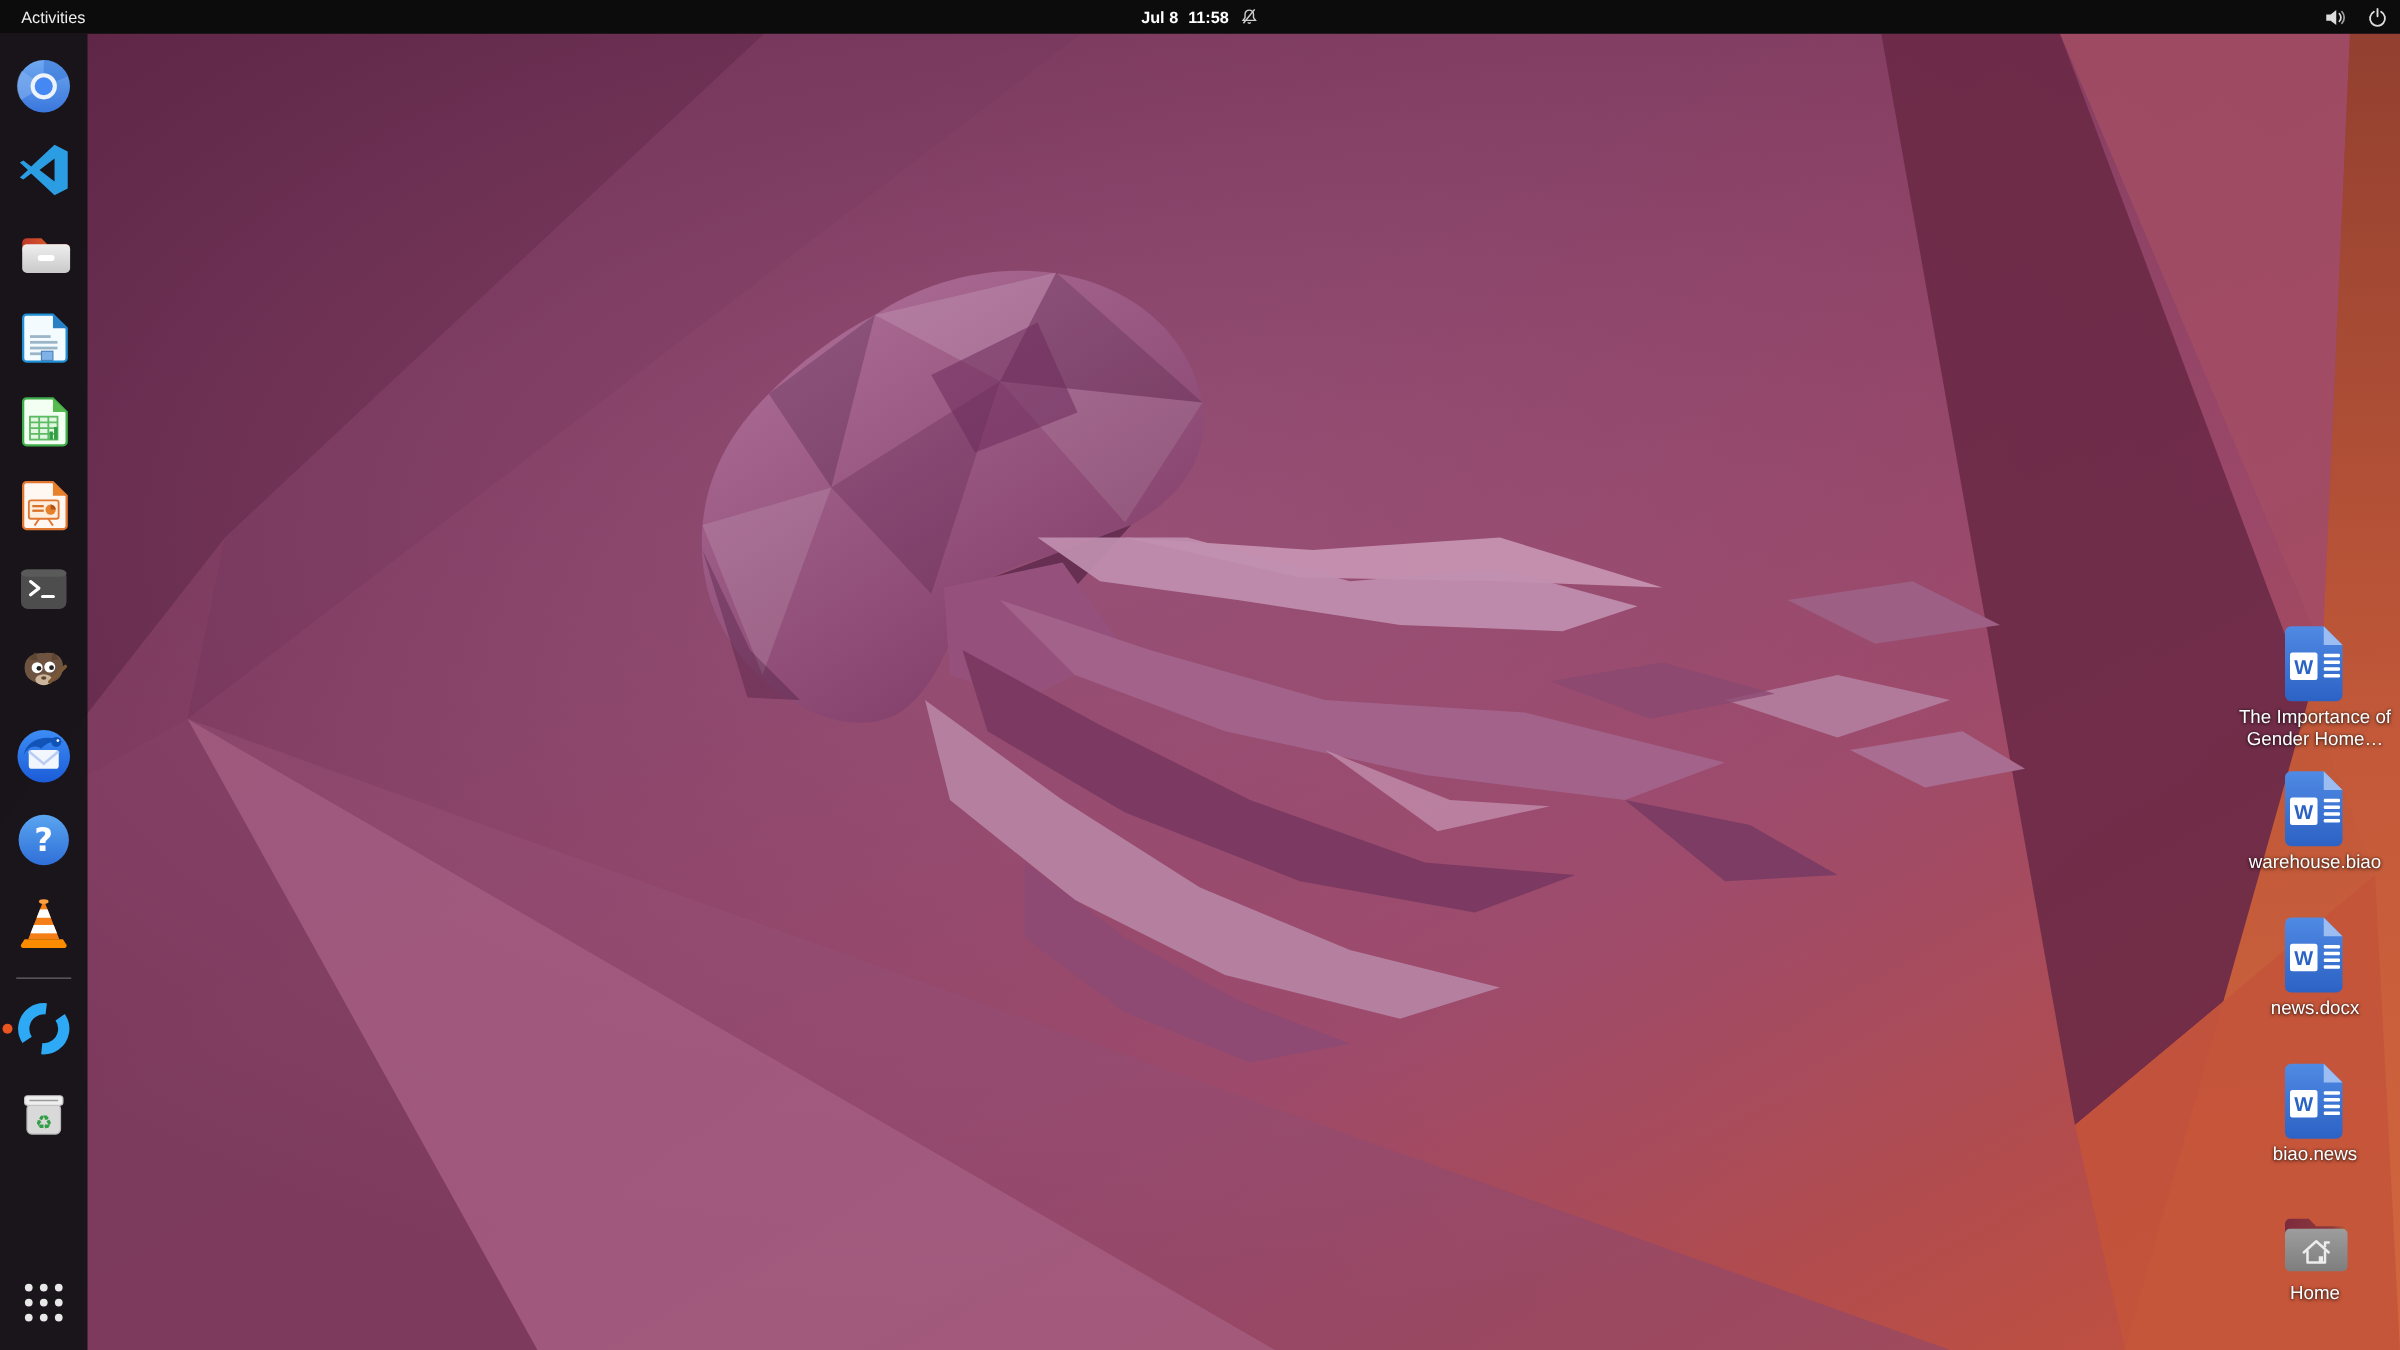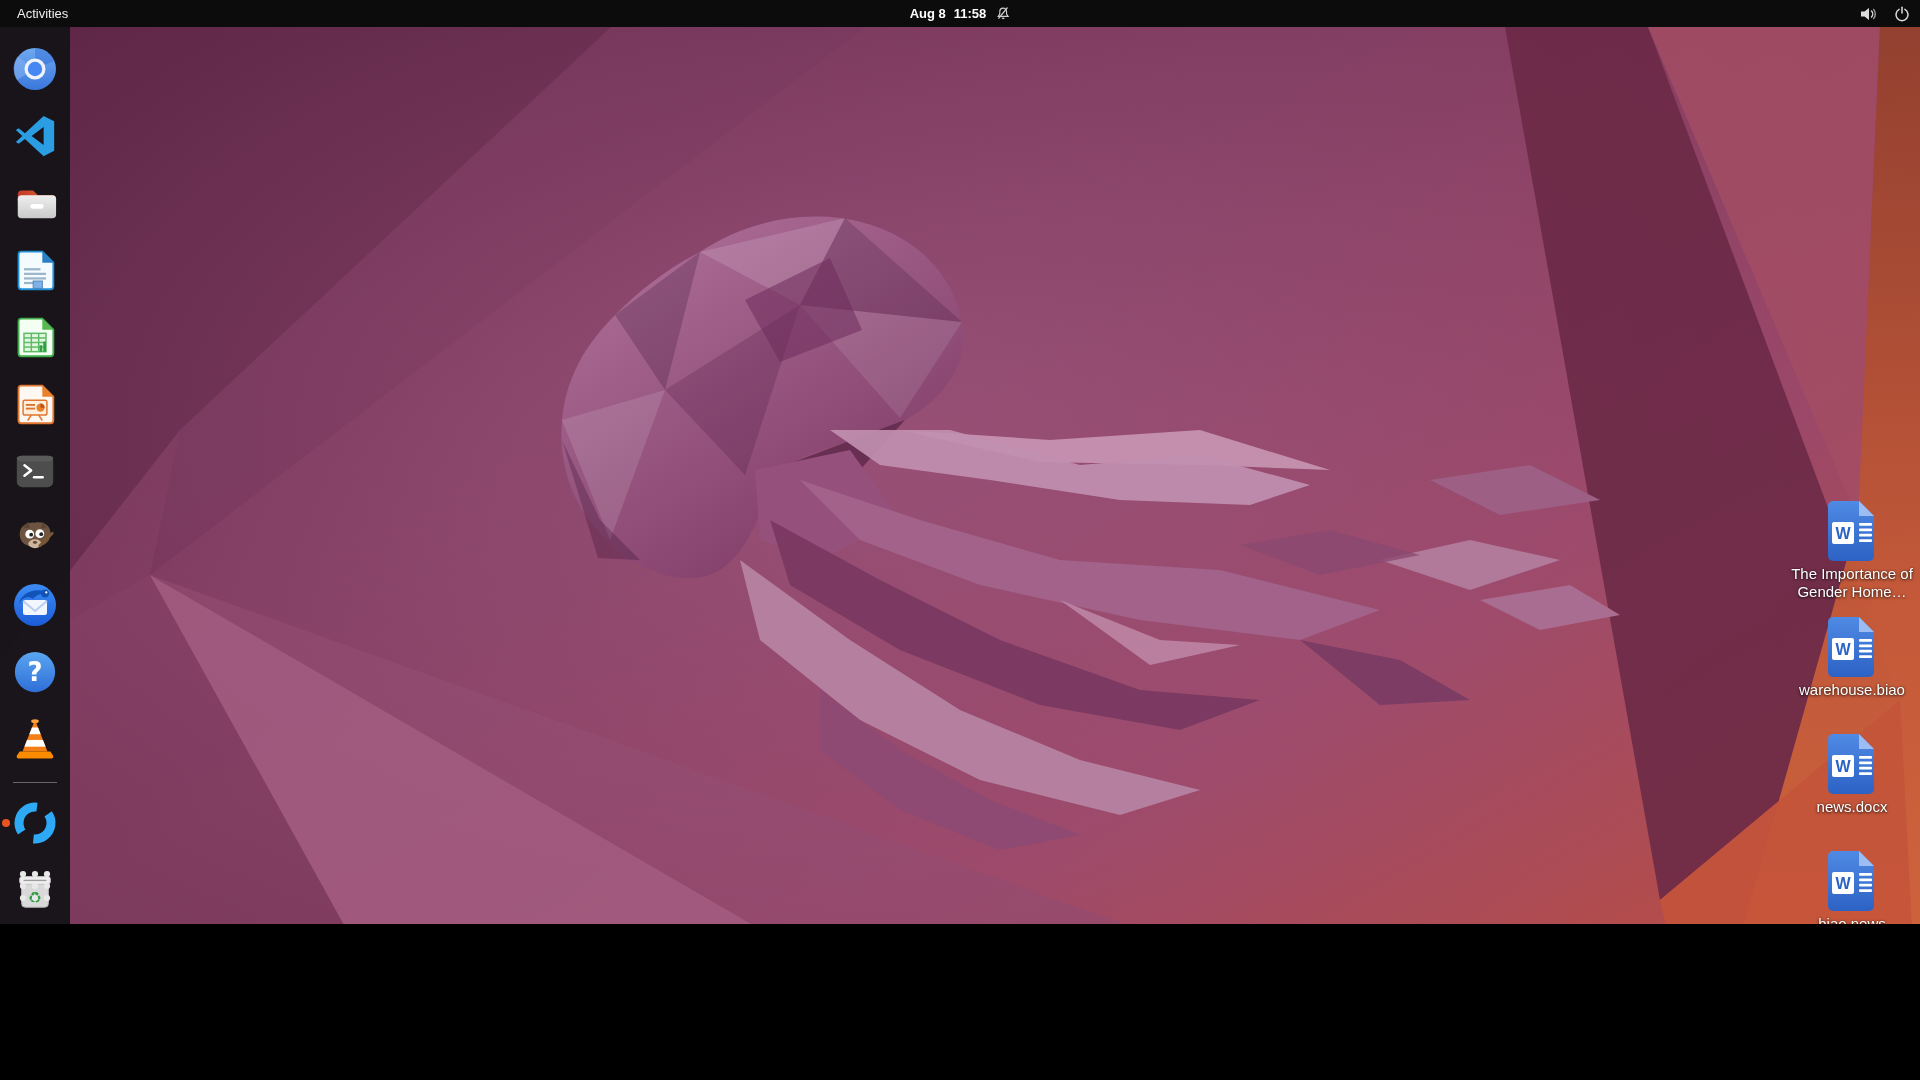--- a/index.html
+++ b/index.html
@@ -1,17 +1,17 @@
 <!DOCTYPE html>
 <html><head>
 <meta charset="utf-8">
 <style>
   html,body{margin:0;padding:0;width:1920px;height:1080px;overflow:hidden;
     font-family:"Liberation Sans",sans-serif;background:#000;}
-  .screen{position:relative;width:1920px;height:924px;overflow:hidden;}
+  .screen{position:relative;width:1920px;height:1080px;overflow:hidden;}
 
   
   .wallpaper{position:absolute;inset:0;z-index:0;}
 
   
   .topbar{position:absolute;top:0;left:0;width:1920px;height:27px;background:#0c0c0c;
     z-index:30;display:flex;align-items:center;color:#eee;font-size:13px;}
   .tb-left{position:absolute;left:0;top:0;height:27px;display:flex;align-items:center;
     padding:0 17px;border-radius:0;}
   .tb-center{position:absolute;left:50%;transform:translateX(-50%);top:0;height:27px;
@@ -108,21 +108,21 @@
     <polygon points="1240,545 1330,530 1420,555 1320,575" fill="#8a4870" opacity="0.8"></polygon>
     <polygon points="1060,600 1160,640 1240,645 1150,665" fill="#c795b3" opacity="0.7"></polygon>
   </svg>
 
   <div class="topbar">
     <div class="tb-left">
       <span>Activities</span>
     </div>
     <div class="tb-center">
       <span class="clockgap">
-        <span>Aug 8</span>
+        <span>Jul 8</span>
         <span>11:58</span>
       </span>
       <span class="tb-icon">
         <svg width="15" height="15" viewBox="0 0 16 16">
           <path d="M8,2.2 a3.6,3.6 0 0 1 3.6,3.6 v2.8 l1.7,2.4 h-10.6 l1.7,-2.4 v-2.8 a3.6,3.6 0 0 1 3.6,-3.6 z" fill="none" stroke="#cfcfcf" stroke-width="1.2"></path>
           <path d="M6.8,12.6 a1.3,1.3 0 0 0 2.4,0" fill="none" stroke="#cfcfcf" stroke-width="1.2"></path>
           <line x1="3" y1="13.4" x2="12.6" y2="1.6" stroke="#cfcfcf" stroke-width="1.3"></line>
         </svg>
       </span>
     </div>
@@ -411,14 +411,27 @@
       <g fill="#fff">
           <rect x="35" y="23" width="13" height="2.8" rx="1"></rect>
           <rect x="35" y="28.4" width="13" height="2.8" rx="1"></rect>
       <rect x="35" y="33.8" width="13" height="2.8" rx="1"></rect>
           <rect x="35" y="39.2" width="13" height="2.8" rx="1"></rect>
         </g>
     </svg>
     <div class="dlabel">biao.news</div>
   </div>
 
+  <div class="desktop-icon" style="left:1784px;top:967px">
+    <svg width="64" height="56" viewBox="0 0 64 56">
+      <path d="M8,12 a4,4 0 0 1 4,-4 h15 l6,6 h21 a4,4 0 0 1 4,4 v4 h-50 z" fill="url(#homeTab)"></path>
+      <rect x="8" y="16" width="50" height="34" rx="4" fill="url(#homeBody)"></rect>
+      <g stroke="#ececec" stroke-width="2" fill="none" stroke-linejoin="round" stroke-linecap="round">
+        <path d="M23,35 L33,26 L43,35"></path>
+        <path d="M26,34 v9 h14 v-9"></path>
+        <path d="M40,30 v-3 h3"></path>
+      </g>
+      <rect x="35" y="38" width="3.4" height="5.5" fill="#ececec"></rect>
+    </svg>
+    <div class="dlabel">Home</div>
+  </div>
 
 </div>
 
 </body></html>

